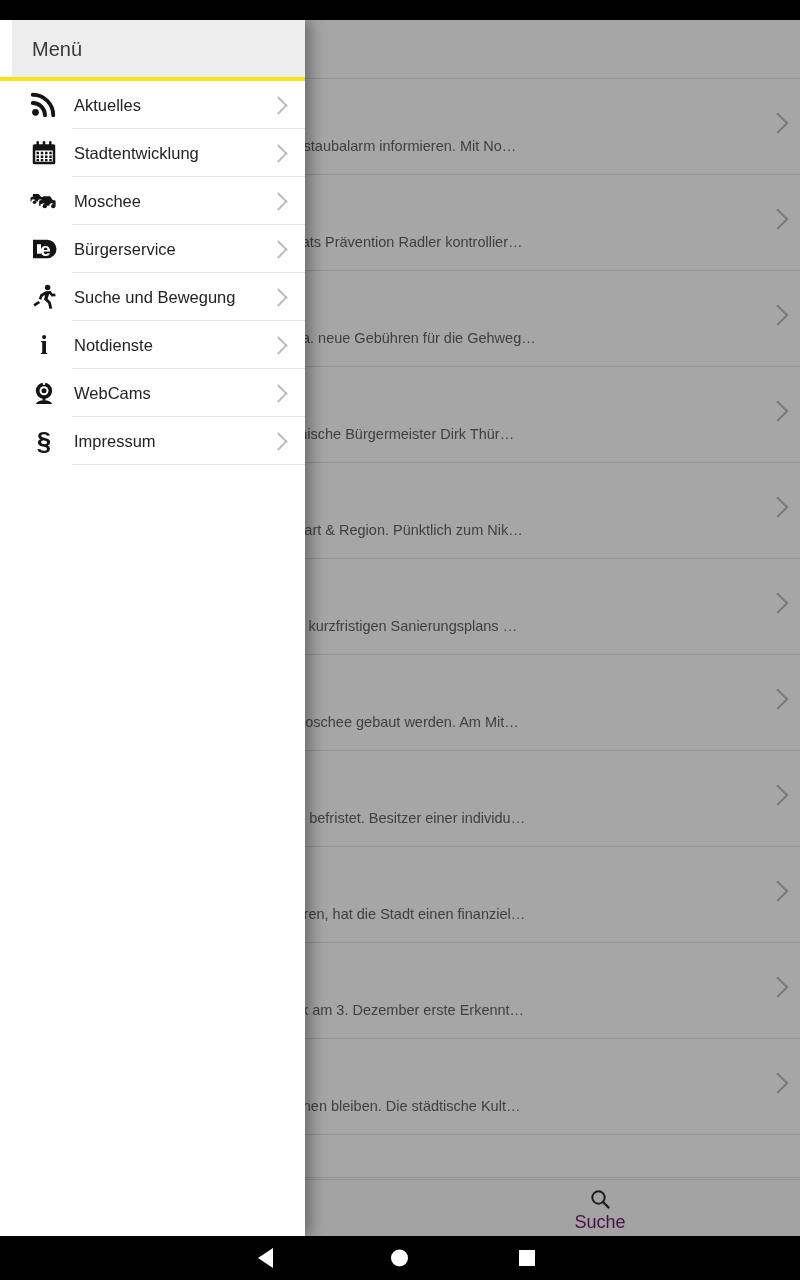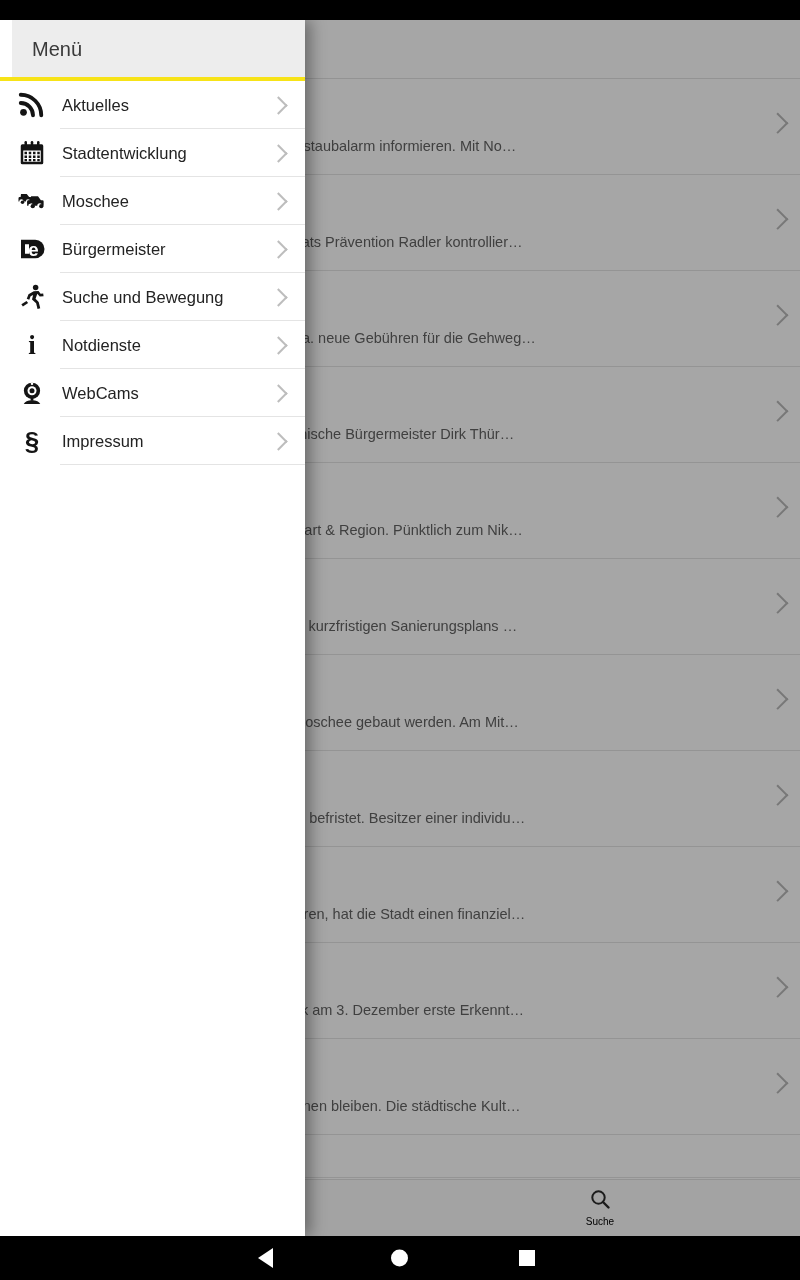--- a/index.html
+++ b/index.html
@@ -61,21 +61,21 @@
     display:flex;
   }
   .bb-accent{
     position:absolute;left:0;top:0;width:20px;height:56px;background:#d9c31d;
   }
   .tab{
     flex:1;display:flex;flex-direction:column;align-items:center;justify-content:center;
     gap:4px;
   }
   .tab .ico{width:24px;height:24px;display:block;}
-  .tab .lbl{font-size:10px;color:#000000;line-height:14px;}
+  .tab .lbl{font-size:18px;color:#701a75;line-height:14px;}
 
   
   .scrim{
     position:absolute;top:20px;left:0;width:800px;height:1216px;
     background:rgba(0,0,0,0.35);
   }
 
   
   .drawer{
     position:absolute;top:20px;left:0;width:305px;height:1216px;
@@ -86,21 +86,21 @@
   .drawer-header{
     height:57px;background:#ededed;position:relative;margin-left:12px;
   }
   .drawer-header .dh-title{
     position:absolute;left:20px;top:18px;font-size:20px;color:#3a3a3a;
   }
   .drawer-accent{height:4px;background:#f7e317;}
 
   .drawer-list{padding-top:0;}
   .d-item{
-    position:relative;height:48px;background:#fff;
+    position:relative;height:48px;background:#fff;margin-left:12px;
   }
   .d-item .d-ico{
     position:absolute;left:16px;top:50%;transform:translateY(-50%);
     width:32px;height:32px;display:flex;align-items:center;justify-content:center;
     color:#141414;
   }
   .d-item .d-lbl{
     position:absolute;left:62px;top:50%;transform:translateY(-50%);
     font-size:16.5px;color:#232323;
   }
@@ -286,21 +286,21 @@
           <span class="d-div"></span>
         </div>
         <div class="d-item">
           <span class="d-ico">
             <svg width="30" height="30" viewBox="0 0 24 24">
               <path d="M3.2 4.6 h11.4 a6.1 6.1 0 0 1 0 14.8 h-11.4 z" fill="#141414" rx="2"></path>
               <text x="13.2" y="17.6" font-family="Liberation Sans, sans-serif" font-size="15" font-weight="700" fill="#ffffff" text-anchor="middle">e</text>
               <rect x="6.4" y="8.2" width="3.2" height="7.6" fill="#ffffff"></rect>
             </svg>
           </span>
-          <span class="d-lbl">Bürgermeister</span>
+          <span class="d-lbl">Bürgerservice</span>
           <span class="d-chev"></span>
           <span class="d-div"></span>
         </div>
         <div class="d-item">
           <span class="d-ico">
             <svg width="30" height="30" viewBox="0 0 24 24">
               <circle cx="14.9" cy="4.4" r="2.2" fill="#141414"></circle>
               <path d="M13.4 7.4 l-4.2 2.4 -1.4 3.6 2.0 0.7 1.1 -2.7 2.0 -1.0 -0.9 3.5 3.3 3.1 1.1 4.6 2.2 -0.55 -1.25 -5.1 -2.5 -2.6 1.4 -4.0 1.9 2.3 3.1 -0.35 -0.3 -2.2 -2.1 0.25 -1.6 -2.1 z" fill="#141414"></path>
               <path d="M7.6 15.1 l-4.1 2.6 1.2 1.8 4.2 -2.7 z" fill="#141414"></path>
             </svg>

